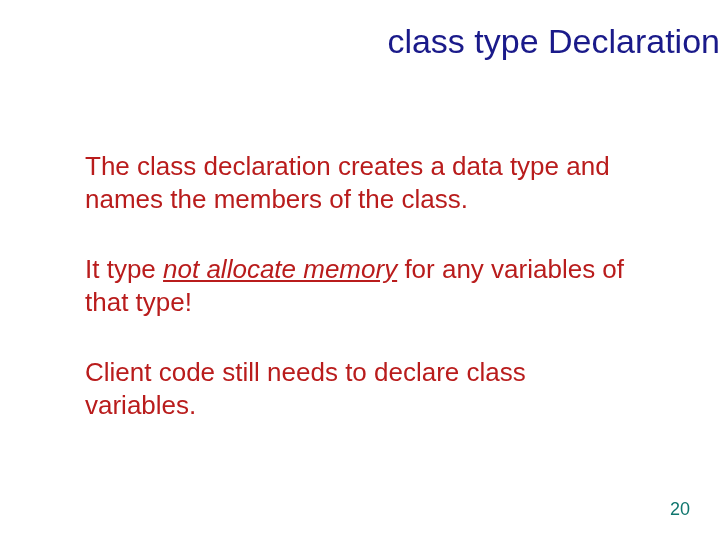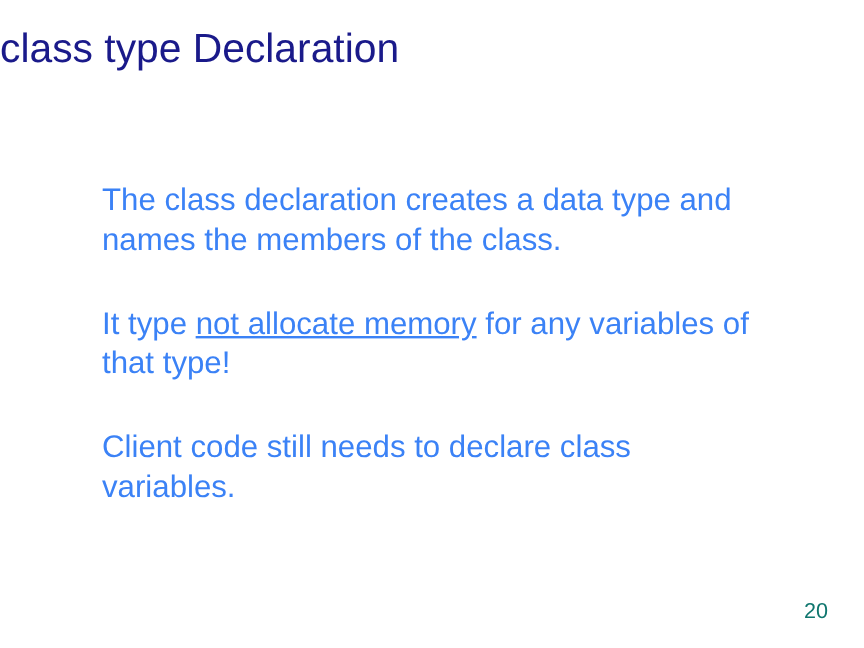--- a/index.html
+++ b/index.html
@@ -16,39 +16,40 @@
     width: 720px;
     height: 540px;
     position: relative;
     box-sizing: border-box;
   }
   .title {
     position: absolute;
     top: 22px;
     left: 0;
     width: 100%;
-    text-align: left;
+    text-align: right;
     font-size: 34px;
     color: #1a1a8a;
     font-weight: normal;
   }
   .body {
     position: absolute;
     top: 150px;
     left: 85px;
     right: 85px;
     font-size: 26px;
-    color: #3b82f6;
+    color: #b91c1c;
     line-height: 1.25;
   }
   .para {
     margin-bottom: 38px;
   }
   .underline {
     text-decoration: underline;
+    font-style: italic;
   }
   .pagenum {
     position: absolute;
     bottom: 20px;
     right: 30px;
     font-size: 18px;
     color: #0f766e;
   }
 </style>
 </head>

